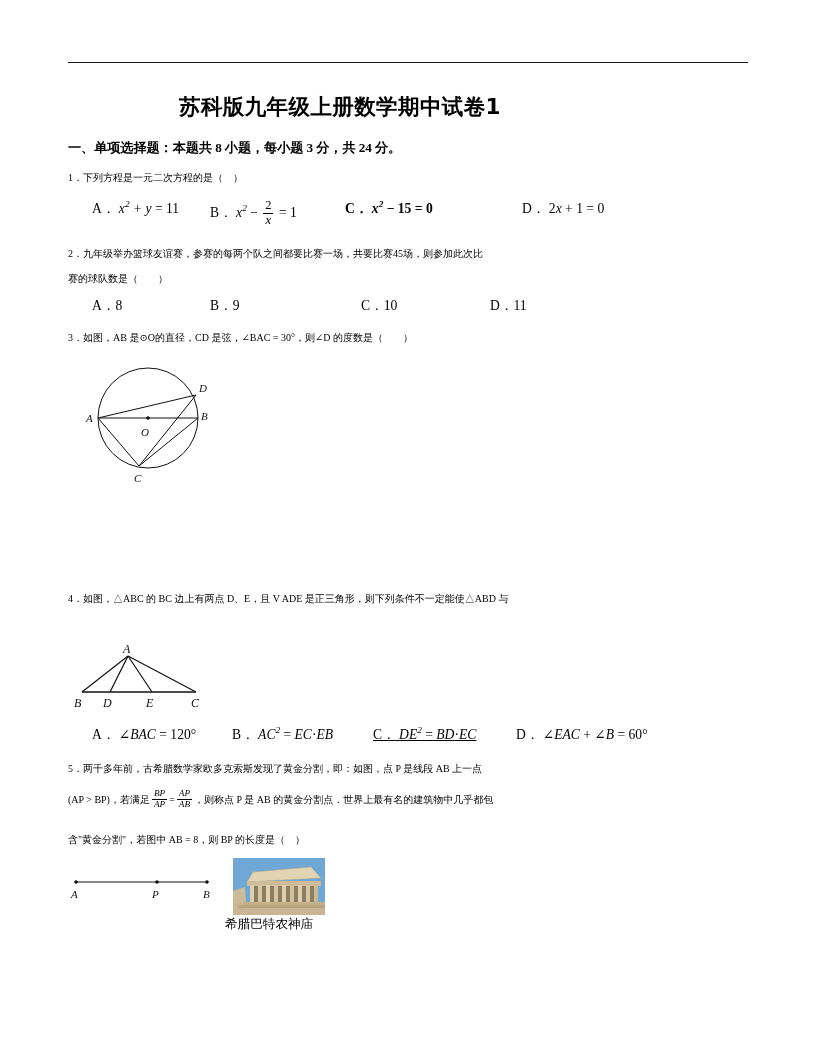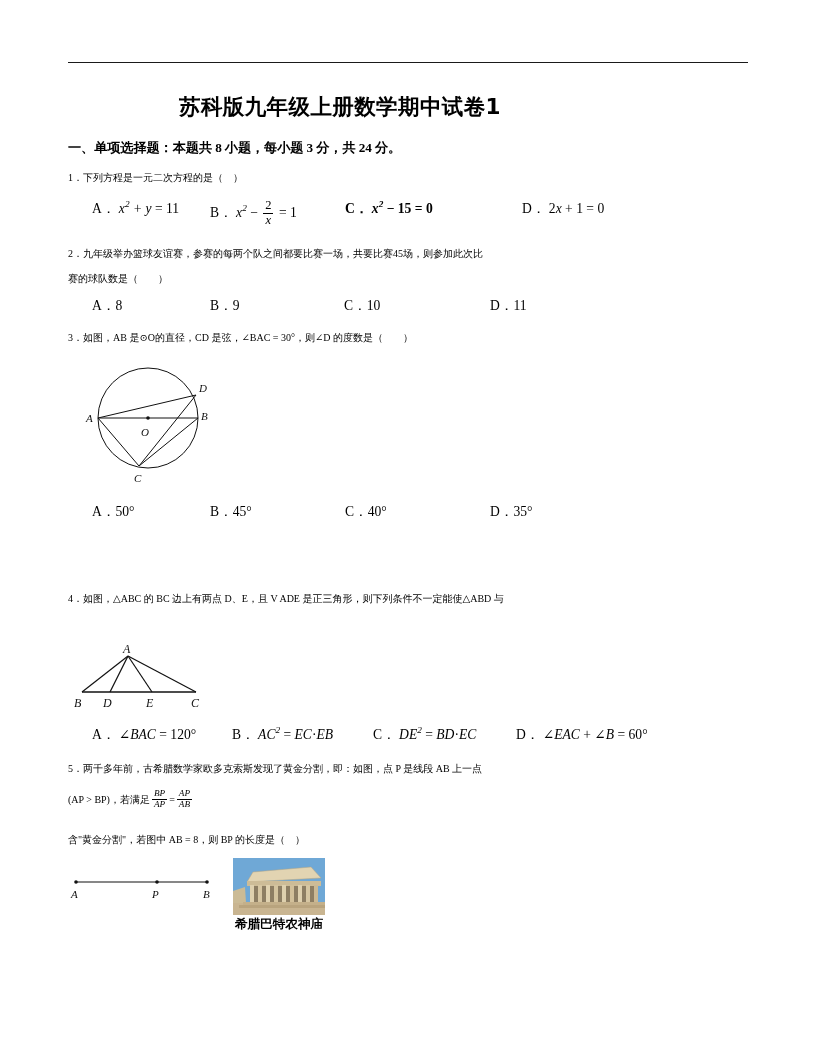--- a/index.html
+++ b/index.html
@@ -99,22 +99,20 @@
   .frac .den {
     display: block;
     padding: 0 2px;
   }
   .fig {
     position: absolute;
   }
   .cap {
     position: absolute;
     font-size: 12.6px;
-    text-align: center;
-    font-weight: bold;
   }
   .photo {
     position: absolute;
     overflow: hidden;
   }
 </style>
 </head>
 <body>
 
 <div class="page">
@@ -155,21 +153,21 @@
     <span>赛的球队数是（　　）</span>
   </div>
 
   <div class="opts" style="top:297px; height:26px;">
     <div class="opt" style="left:0px;">
       <span class="lbl">A．</span><span class="mn">8</span>
     </div>
     <div class="opt" style="left:118px;">
       <span class="lbl">B．</span><span class="mn">9</span>
     </div>
-    <div class="opt" style="left:252px;">
+    <div class="opt" style="left:269px;">
       <span class="lbl">C．</span><span class="mn">10</span>
     </div>
     <div class="opt" style="left:398px;">
       <span class="lbl">D．</span><span class="mn">11</span>
     </div>
   </div>
 
   <div class="q" style="top:329px;">
     <span class="qnum">3．</span><span>如图，AB 是⊙O的直径，CD 是弦，∠BAC = 30°，则∠D 的度数是（　　）</span>
   </div>
@@ -190,36 +188,22 @@
 
       <circle cx="78" cy="58" r="1.8" fill="#111"></circle>
       <text x="16" y="62" font-family="Liberation Serif, serif" font-style="italic" font-size="11" fill="#111">A</text>
       <text x="131" y="60" font-family="Liberation Serif, serif" font-style="italic" font-size="11" fill="#111">B</text>
       <text x="64" y="122" font-family="Liberation Serif, serif" font-style="italic" font-size="11" fill="#111">C</text>
       <text x="129" y="32" font-family="Liberation Serif, serif" font-style="italic" font-size="11" fill="#111">D</text>
       <text x="71" y="76" font-family="Liberation Serif, serif" font-style="italic" font-size="11" fill="#111">O</text>
     </svg>
   </div>
 
-  <div class="opts" style="top:503px; height:26px;">
-    <div class="opt" style="left:0px;">
-      <span class="lbl">A．</span><span class="mn">50°</span>
-    </div>
-    <div class="opt" style="left:118px;">
-      <span class="lbl">B．</span><span class="mn">45°</span>
-    </div>
-    <div class="opt" style="left:253px;">
-      <span class="lbl">C．</span><span class="mn">40°</span>
-    </div>
-    <div class="opt" style="left:398px;">
-      <span class="lbl">D．</span><span class="mn">35°</span>
-    </div>
-  </div>
-
-  <div class="q" style="top:590px;">
+
+  <div class="q" style="top:590px;font-family:Liberation Serif, serif;">
     <span class="qnum">4．</span><span>如图，△ABC 的 BC 边上有两点 D、E，且 V ADE 是正三角形，则下列条件不一定能使△ABD 与</span>
   </div>
 
   <div class="fig" style="left:66px; top:642px;">
     <svg width="165" height="70" viewBox="0 0 165 70">
 
       <line x1="16" y1="50" x2="130" y2="50" stroke="#111" stroke-width="1.4"></line>
 
       <line x1="62" y1="14" x2="16" y2="50" stroke="#111" stroke-width="1.2"></line>
 
@@ -238,36 +222,36 @@
 
   <div class="opts" style="top:726px; height:26px; left:92px;">
     <div class="opt" style="left:0px;">
       <span class="lbl">A．</span>
       <span class="mn">∠<span class="mi">BAC</span> = 120°</span>
     </div>
     <div class="opt" style="left:140px;">
       <span class="lbl">B．</span>
       <span class="mi">AC<sup class="exp">2</sup> <span class="mn">=</span> EC<span class="mn">·</span>EB</span>
     </div>
-    <div class="opt" style="left:281px;">
+    <div class="opt" style="left:281px;text-decoration:underline;">
       <span class="lbl">C．</span>
       <span class="mi">DE<sup class="exp">2</sup> <span class="mn">=</span> BD<span class="mn">·</span>EC</span>
     </div>
     <div class="opt" style="left:424px;">
       <span class="lbl">D．</span>
       <span class="mn">∠<span class="mi">EAC</span> + ∠<span class="mi">B</span> = 60°</span>
     </div>
   </div>
 
   <div class="q" style="top:760px;">
     <span class="qnum">5．</span><span>两千多年前，古希腊数学家欧多克索斯发现了黄金分割，即：如图，点 P 是线段 AB 上一点</span>
   </div>
 
   <div class="q" style="top:790px; line-height:1.5;">
-    <span>(AP &gt; BP)，若满足</span><span class="frac"><span class="num mi">BP</span><span class="den mi">AP</span></span><span class="mn">=</span><span class="frac"><span class="num mi">AP</span><span class="den mi">AB</span></span>
+    <span>(AP &gt; BP)，若满足</span><span class="frac"><span class="num mi">BP</span><span class="den mi">AP</span></span><span class="mn">=</span><span class="frac"><span class="num mi">AP</span><span class="den mi">AB</span></span><span>，则称点 P 是 AB 的黄金分割点．世界上最有名的建筑物中几乎都包</span>
   </div>
 
   <div class="q" style="top:831px;">
     <span>含"黄金分割"，若图中 AB = 8，则 BP 的长度是（　）</span>
   </div>
 
   <div class="fig" style="left:66px; top:872px;">
     <svg width="160" height="36" viewBox="0 0 160 36">
       <line x1="10" y1="10" x2="141" y2="10" stroke="#111" stroke-width="1.2"></line>
       <circle cx="10" cy="10" r="1.8" fill="#111"></circle>

